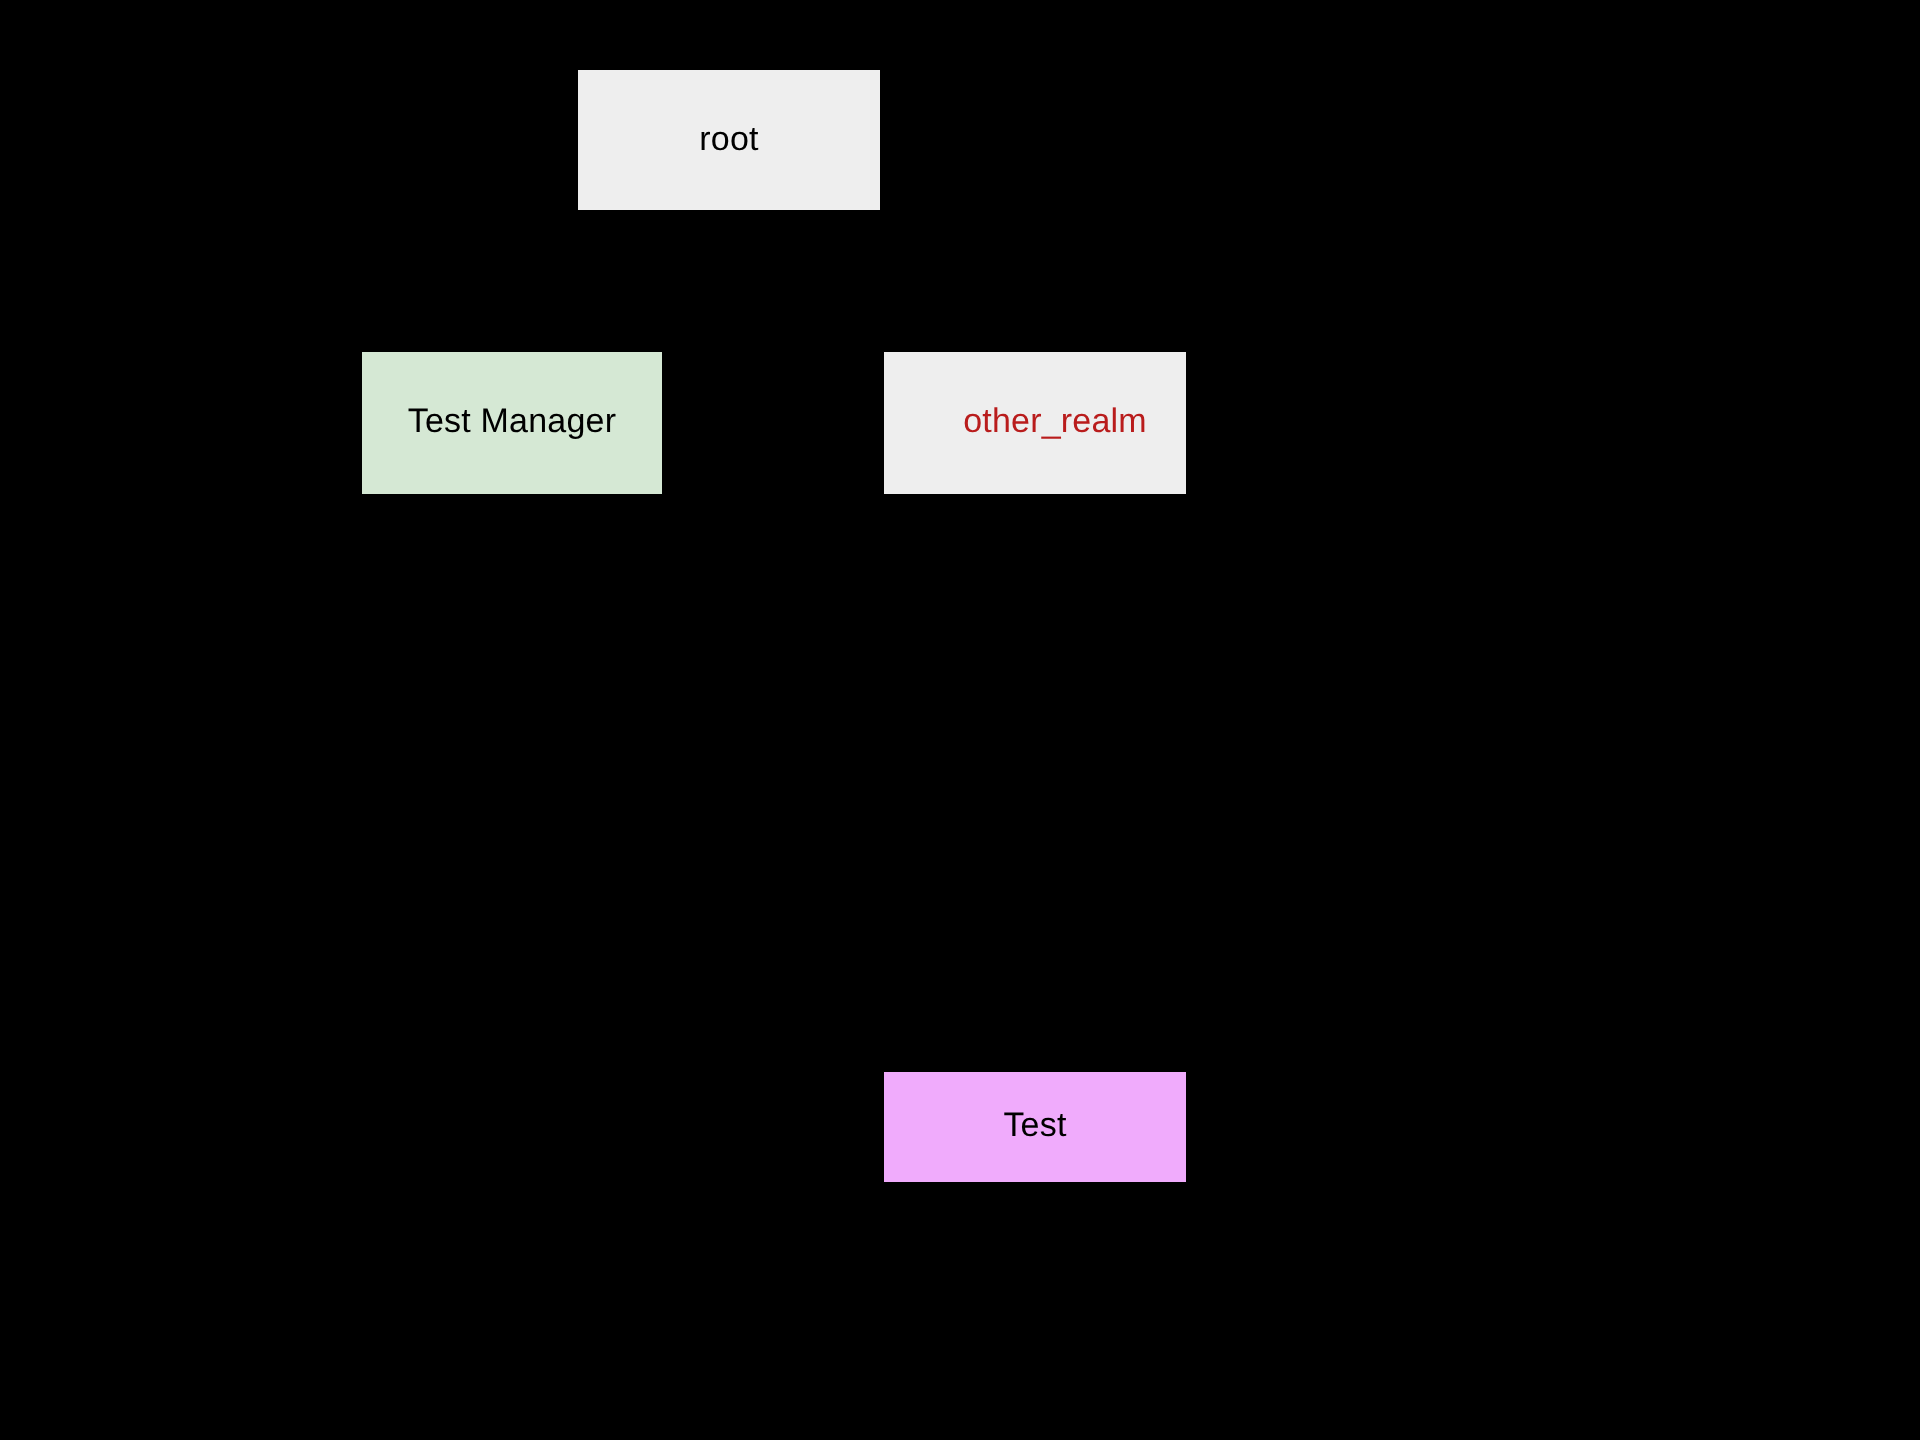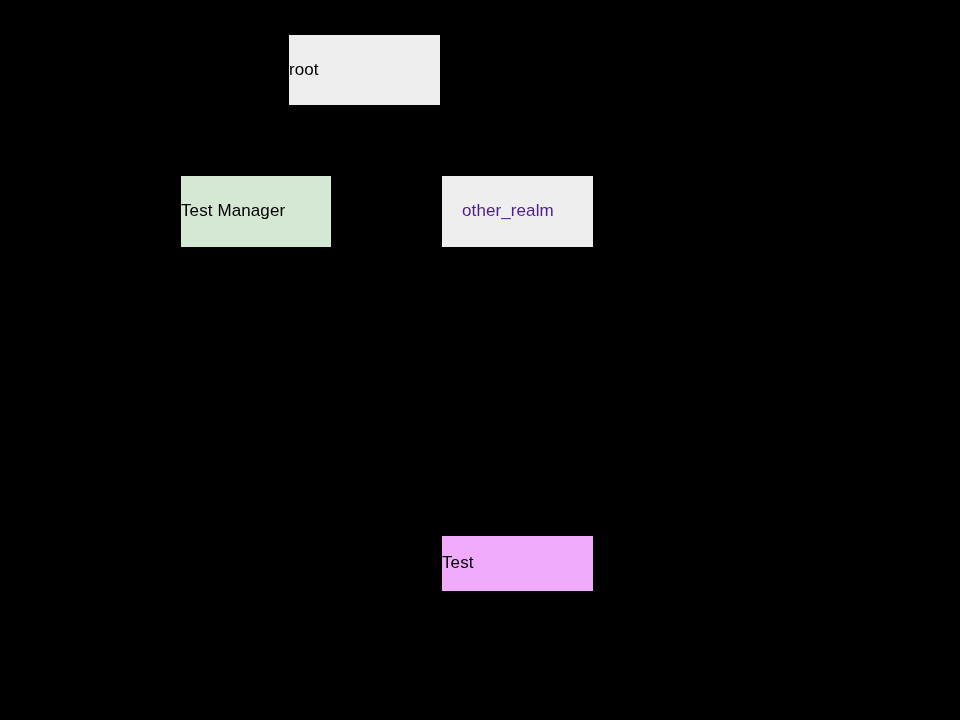--- a/index.html
+++ b/index.html
@@ -28,20 +28,21 @@
     width: 960px;
     height: 720px;
     pointer-events: none;
   }
 
   .node {
     position: absolute;
     box-sizing: border-box;
     display: flex;
     align-items: center;
+    justify-content: center;
     text-align: center;
     font-size: 17px;
     line-height: 1.2;
     color: #000000;
     letter-spacing: 0.1px;
     white-space: nowrap;
   }
 </style>
 </head>
 <body>
@@ -58,21 +59,21 @@
   </svg>
 
   <div class="node" style="left: 289px; top: 35px; width: 151px; height: 70px; background: rgb(238, 238, 238); color: rgb(0, 0, 0);">
     <span>root</span>
   </div>
 
   <div class="node" style="left: 137px; top: 176px; width: 150px; height: 71px; background: rgb(213, 232, 212); color: rgb(0, 0, 0); margin-left: 44px;">
     <span>Test Manager</span>
   </div>
 
-  <div class="node" style="left: 442px; top: 176px; width: 151px; height: 71px; background: rgb(238, 238, 238); color: #4c1d95; padding-left: 20px;">
+  <div class="node" style="left: 442px; top: 176px; width: 151px; height: 71px; background: rgb(238, 238, 238); color: #b91c1c; padding-left: 20px;">
     <span>other_realm</span>
   </div>
 
 
   <div class="node" style="left: 442px; top: 536px; width: 151px; height: 55px; background: #f0abfc; color: rgb(0, 0, 0);">
     <span>Test</span>
   </div>
 
 </div>
 

